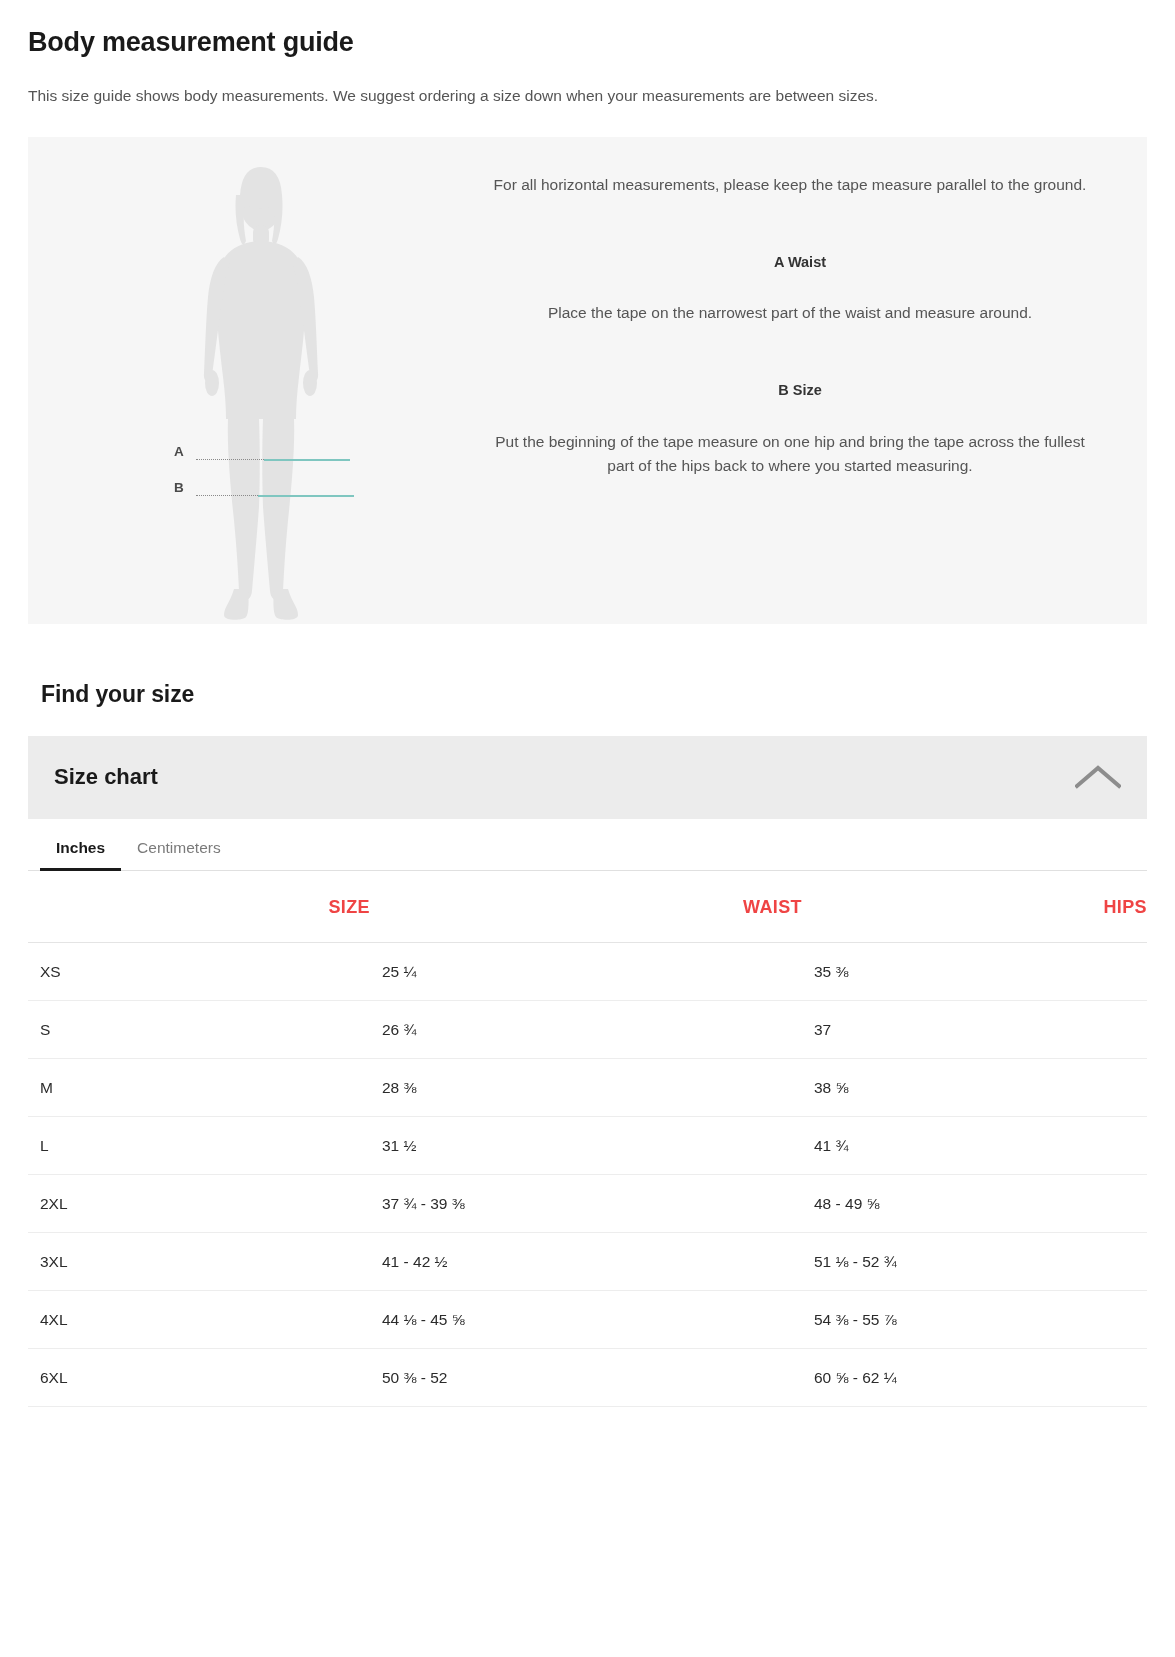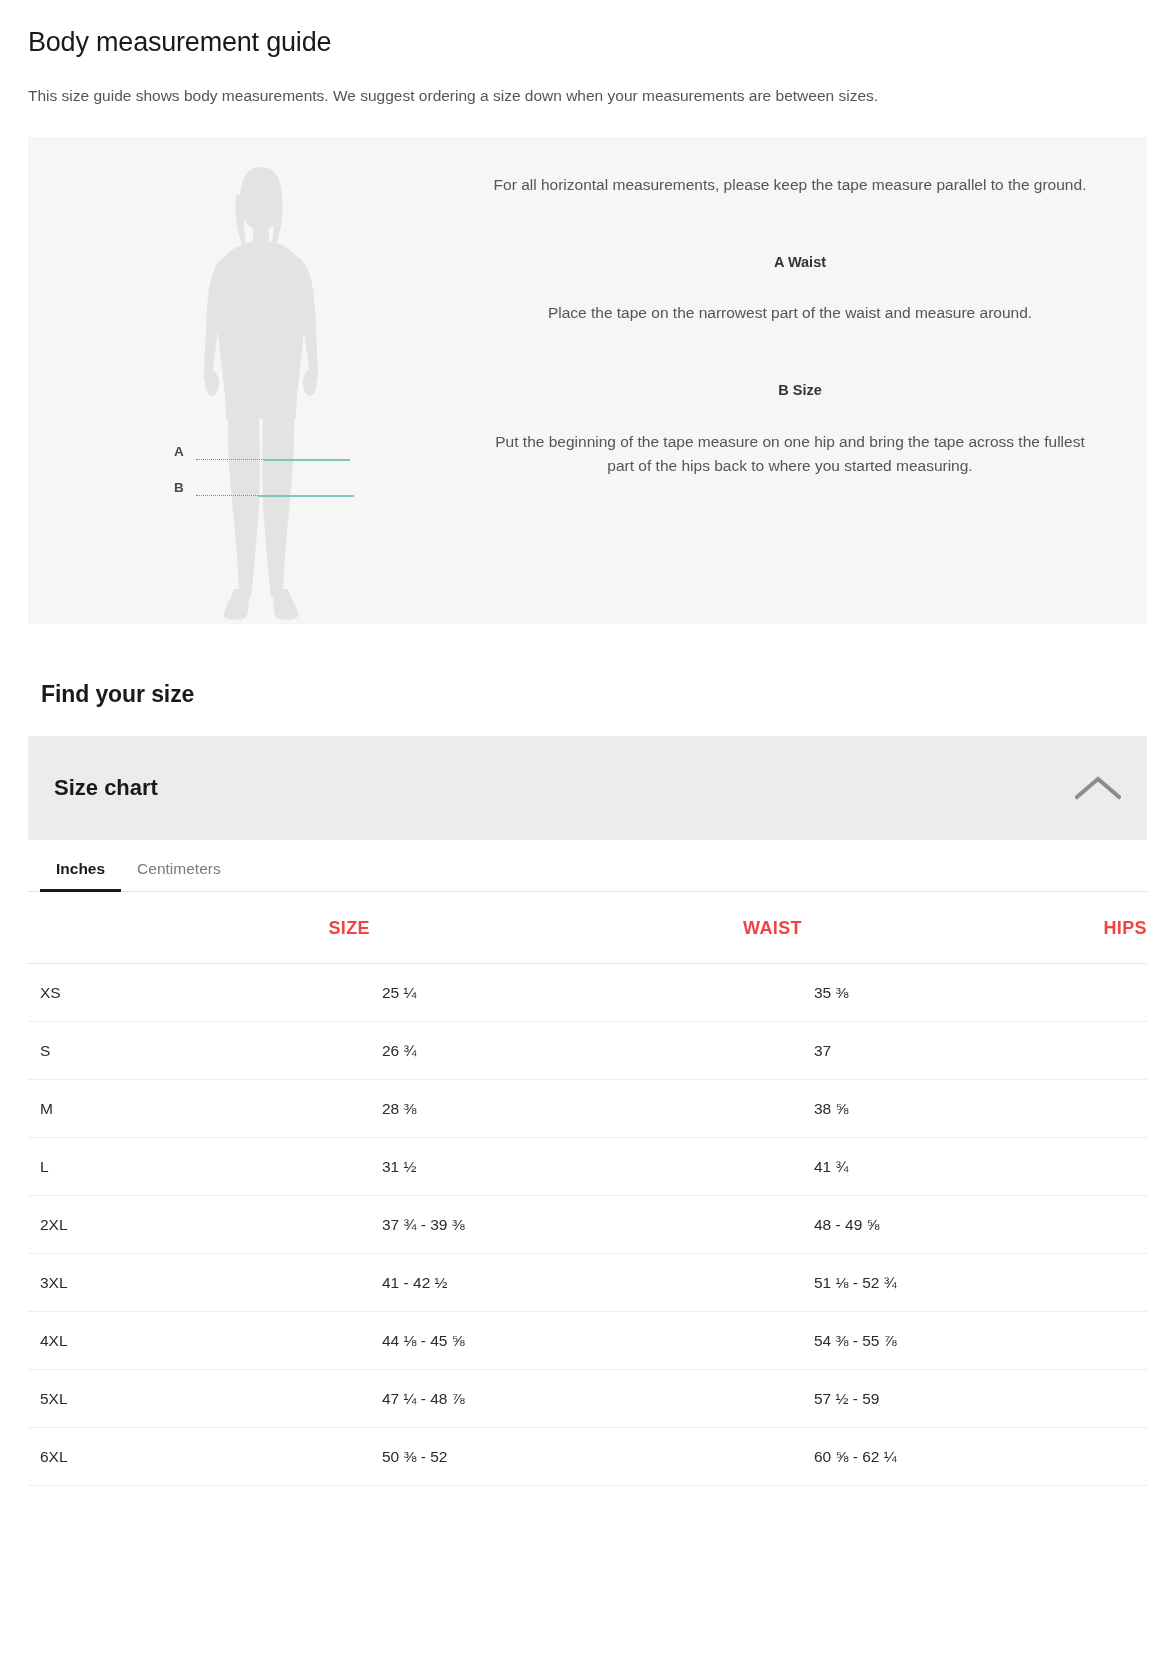--- a/index.html
+++ b/index.html
@@ -15,21 +15,21 @@
     -webkit-font-smoothing: antialiased;
   }
   .page {
     width: 1175px;
     box-sizing: border-box;
     padding: 0 28px;
   }
   h1.title {
     font-size: 27px;
     line-height: 1.2;
-    font-weight: normal;
+    font-weight: bold;
     color: #1a1a1a;
     margin: 0;
     padding-top: 26px;
     letter-spacing: -0.2px;
   }
   p.intro {
     font-size: 15.5px;
     line-height: 1.5;
     color: #555555;
     margin: 26px 0 0 0;
@@ -116,21 +116,21 @@
     margin: 13px;
     padding-top: 44px;
     letter-spacing: -0.1px;
   }
 
   .accordion {
     margin-top: 28px;
   }
   .accordion-header {
     background: #ececec;
-    height: 104px;
+    height: 83px;
     display: flex;
     align-items: center;
     justify-content: space-between;
     padding: 0 26px 0 26px;
     box-sizing: border-box;
     cursor: pointer;
   }
   .accordion-header .acc-title {
     font-size: 22px;
     font-weight: bold;
@@ -308,25 +308,20 @@
           <td class="col-size">3XL</td>
           <td class="col-waist">41 - 42 ½</td>
           <td class="col-hips">51 ⅛ - 52 ¾</td>
         </tr>
         <tr>
           <td class="col-size">4XL</td>
           <td class="col-waist">44 ⅛ - 45 ⅝</td>
           <td class="col-hips">54 ⅜ - 55 ⅞</td>
         </tr>
         <tr>
-          <td class="col-size">5XL</td>
-          <td class="col-waist">47 ¼ - 48 ⅞</td>
-          <td class="col-hips">57 ½ - 59</td>
-        </tr>
-        <tr>
           <td class="col-size">6XL</td>
           <td class="col-waist">50 ⅜ - 52</td>
           <td class="col-hips">60 ⅝ - 62 ¼</td>
         </tr>
       </tbody>
     </table>
   </div>
 
 </div>
 

